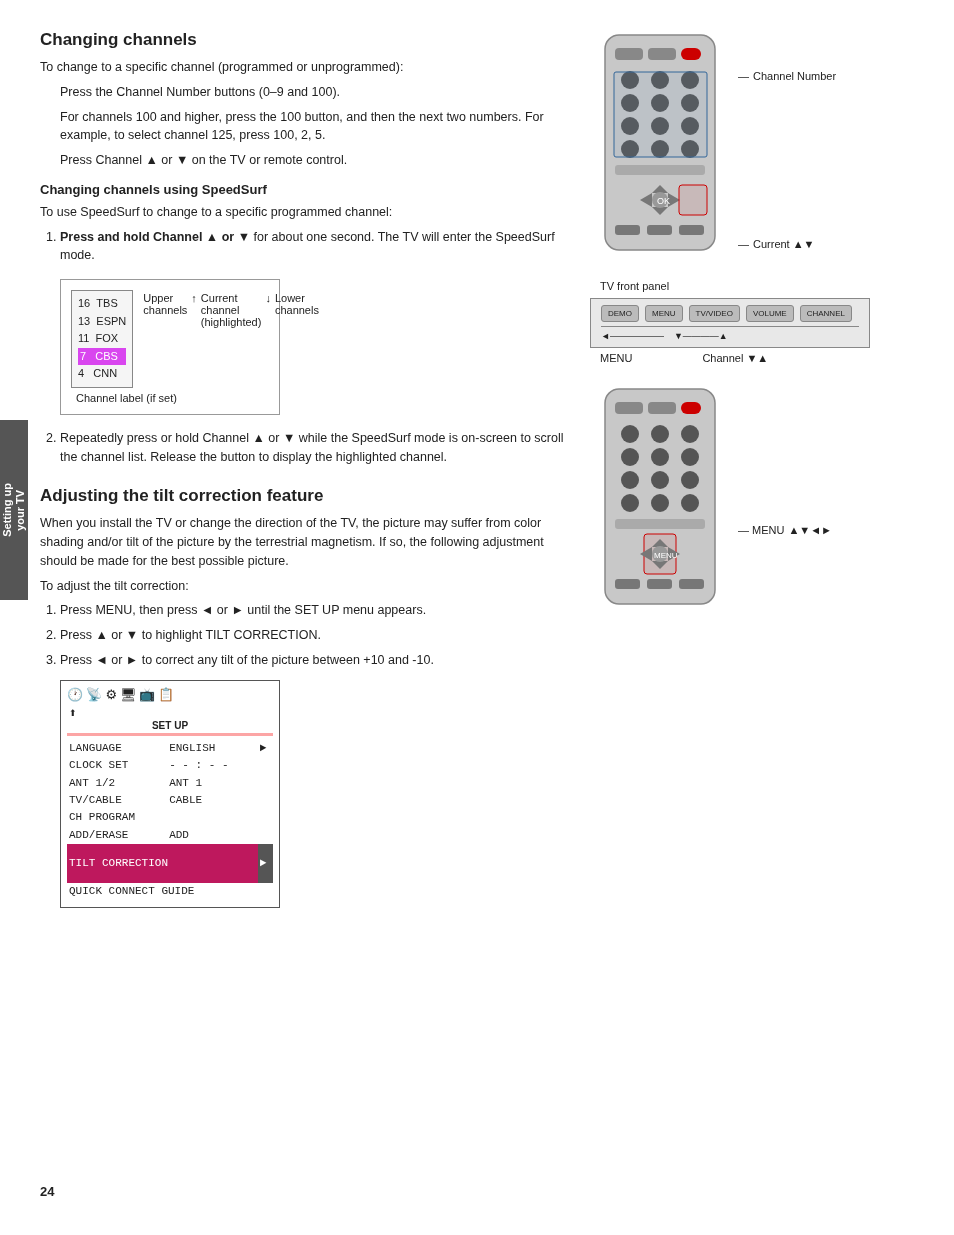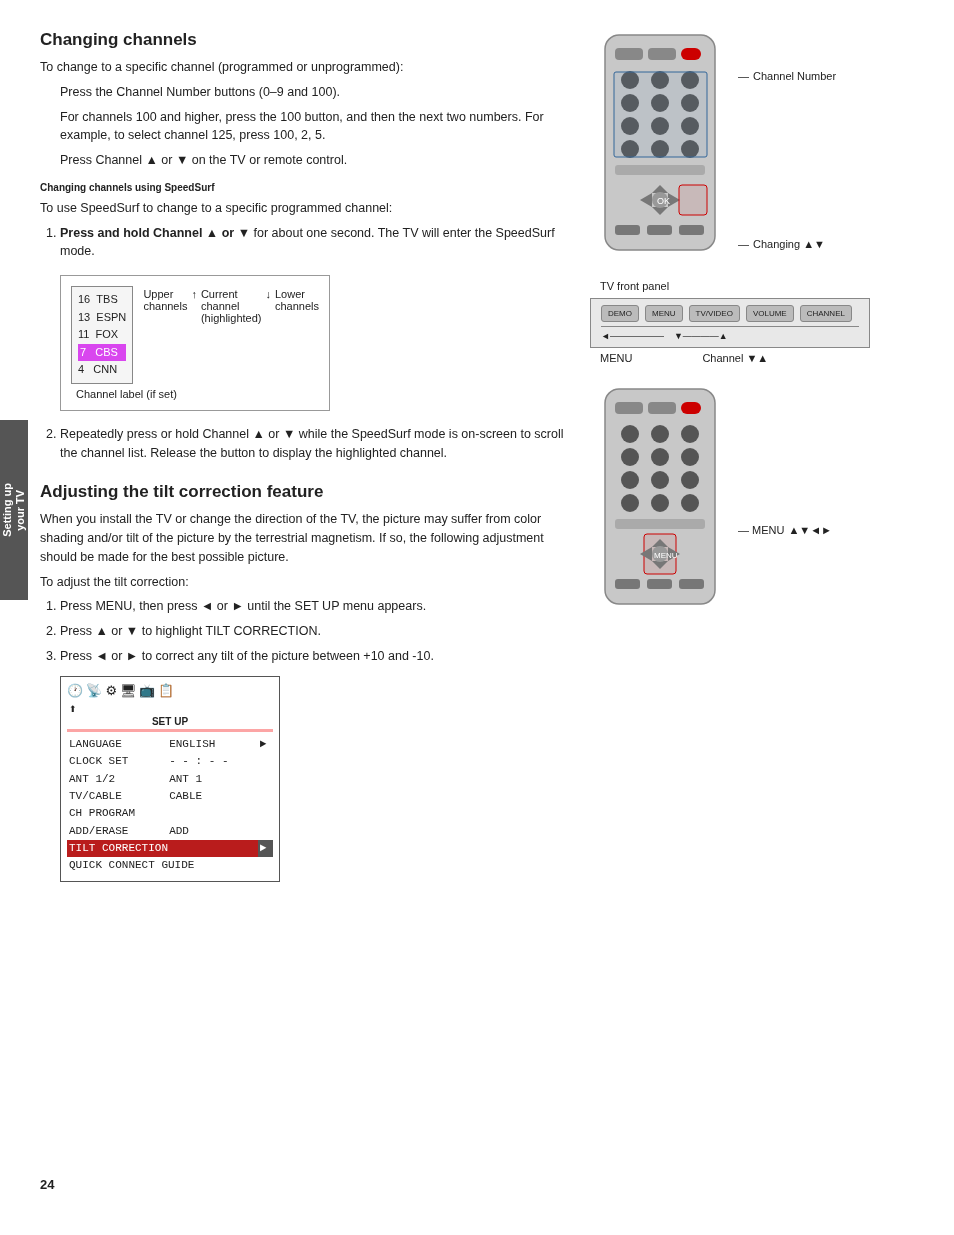--- a/index.html
+++ b/index.html
@@ -31,21 +31,21 @@
       font-weight: bold;
       writing-mode: vertical-rl;
       transform: rotate(180deg);
       text-align: center;
       line-height: 1.2;
     }
 
     
     .page-number {
       position: absolute;
-      bottom: 43px;
+      bottom: 36px;
       left: 40px;
       font-size: 13px;
       font-weight: bold;
     }
 
     
     .main-content {
       margin-left: 40px;
       margin-right: 20px;
       padding-top: 30px;
@@ -65,21 +65,21 @@
 
     
     .section-title {
       font-size: 17px;
       font-weight: bold;
       margin-bottom: 8px;
       border-bottom: none;
     }
 
     .subsection-title {
-      font-size: 10px;
+      font-size: 13px;
       font-weight: bold;
       margin-top: 12px;
       margin-bottom: 6px;
     }
 
     p {
       font-size: 12.5px;
       line-height: 1.5;
       margin-bottom: 6px;
     }
@@ -95,21 +95,21 @@
 
     ol li {
       font-size: 12.5px;
       line-height: 1.5;
       margin-bottom: 6px;
     }
 
     
     .speedsurf-diagram {
       border: 1px solid #999;
-      width: 270px;
+      width: 220px;
       margin: 14px 0 14px 20px;
       padding: 10px;
       position: relative;
       background: #fff;
     }
 
     .channel-list {
       width: 110px;
       border: 1px solid #888;
       background: #f5f5f5;
@@ -300,21 +300,21 @@
           <td>CH PROGRAM</td>
           <td></td>
           <td></td>
         </tr>
         <tr>
           <td>ADD/ERASE</td>
           <td>ADD</td>
           <td></td>
         </tr>
         <tr class="highlighted-row">
-          <td colspan="2" style="background:#b91c1c; color:#fff; padding:1px 2px;">TILT CORRECTION</td>
+          <td colspan="2" style="background:#be185d; color:#fff; padding:12px 2px;">TILT CORRECTION</td>
           <td style="background:#555; color:#fff;">►</td>
         </tr>
         <tr>
           <td colspan="2">QUICK CONNECT GUIDE</td>
           <td></td>
         </tr>
       </tbody>
         </table>
     </div>
 
@@ -368,21 +368,21 @@
         </svg>
 
         <div style="display:flex; flex-direction:column; justify-content:space-between; height:220px; padding-top:40px; font-size:11px;">
           <div style="display:flex; align-items:center; gap:4px;">
             <span>—</span>
             <span>Channel
 Number</span>
           </div>
           <div style="display:flex; align-items:center; gap:4px; margin-top:60px;">
             <span>—</span>
-            <span>Changing ▲▼</span>
+            <span>Current ▲▼</span>
           </div>
         </div>
       </div>
     </div>
 
     <div style="margin-bottom:20px;">
       <div style="font-size:11px; margin-bottom:6px; margin-left:10px;">TV front panel</div>
       <div class="tv-panel-box">
         <div class="tv-panel-buttons">
           <div class="panel-btn">DEMO</div>

